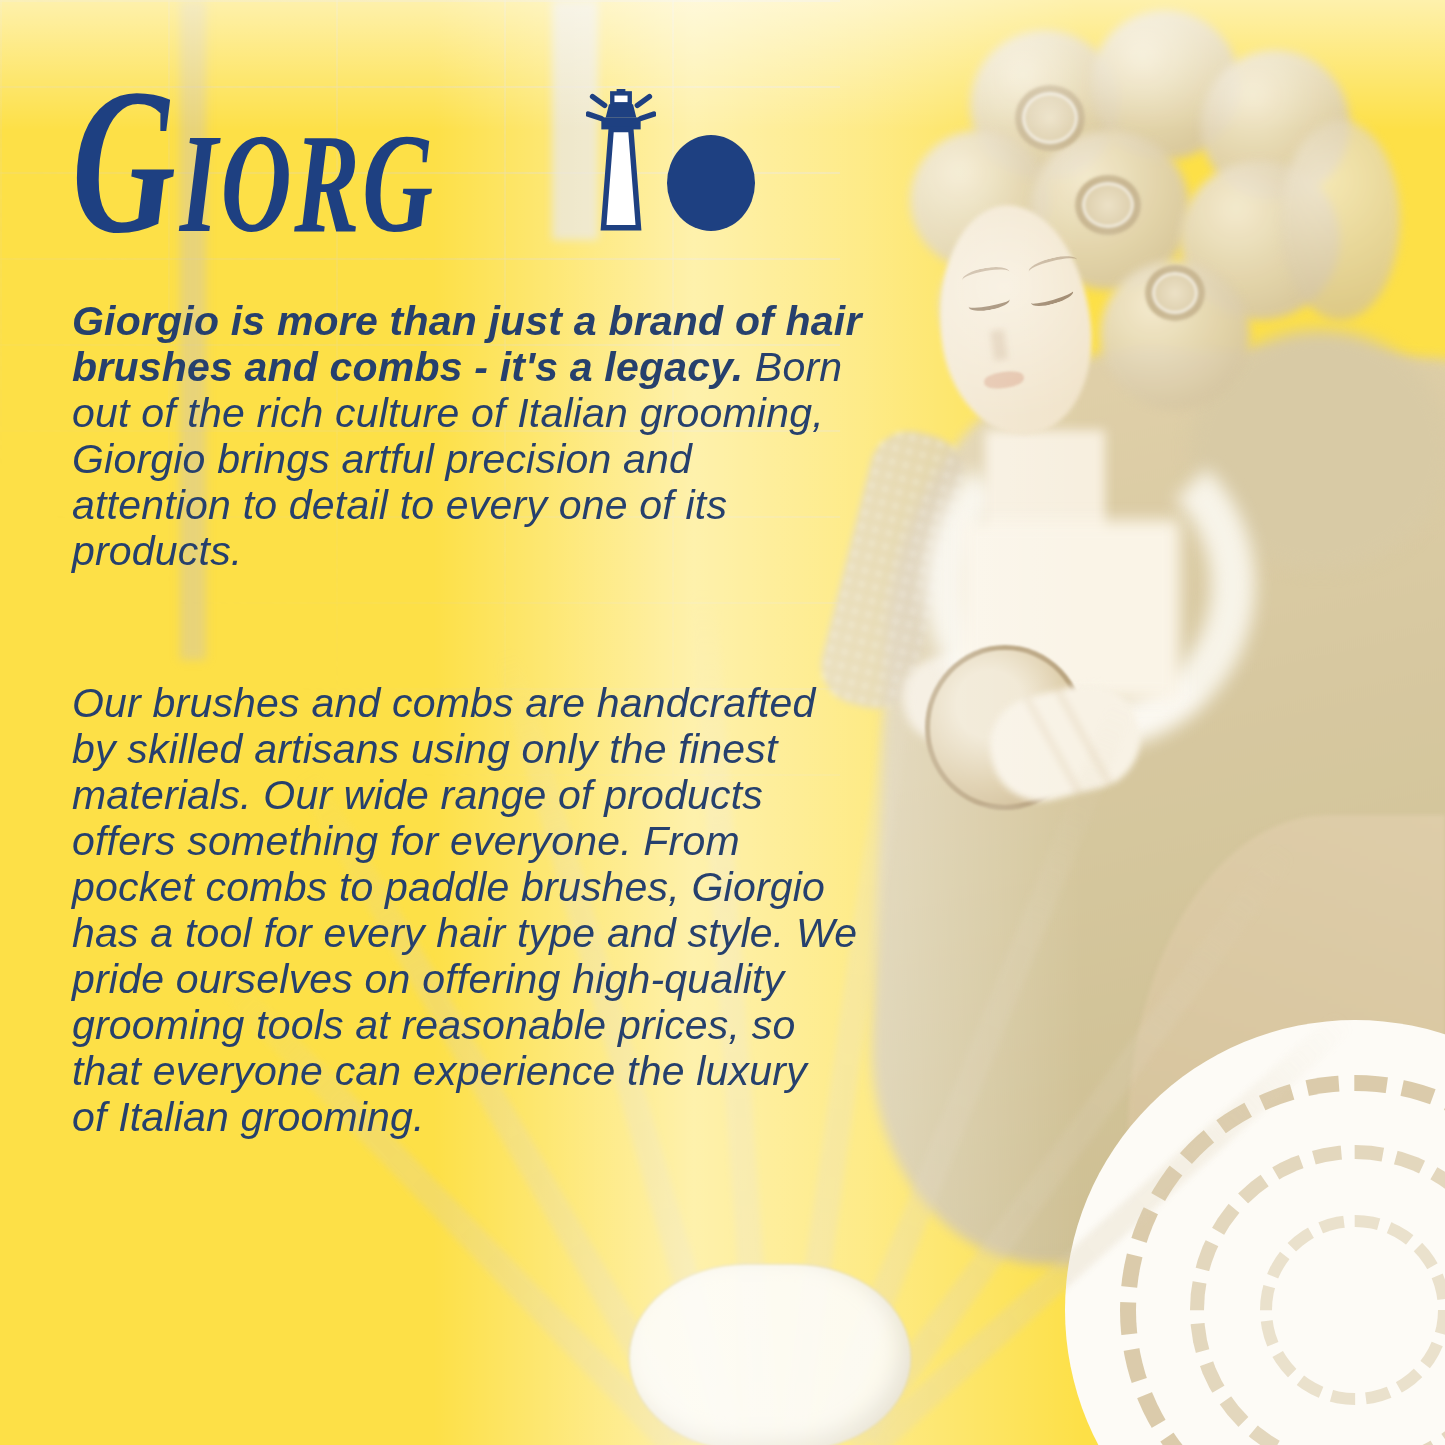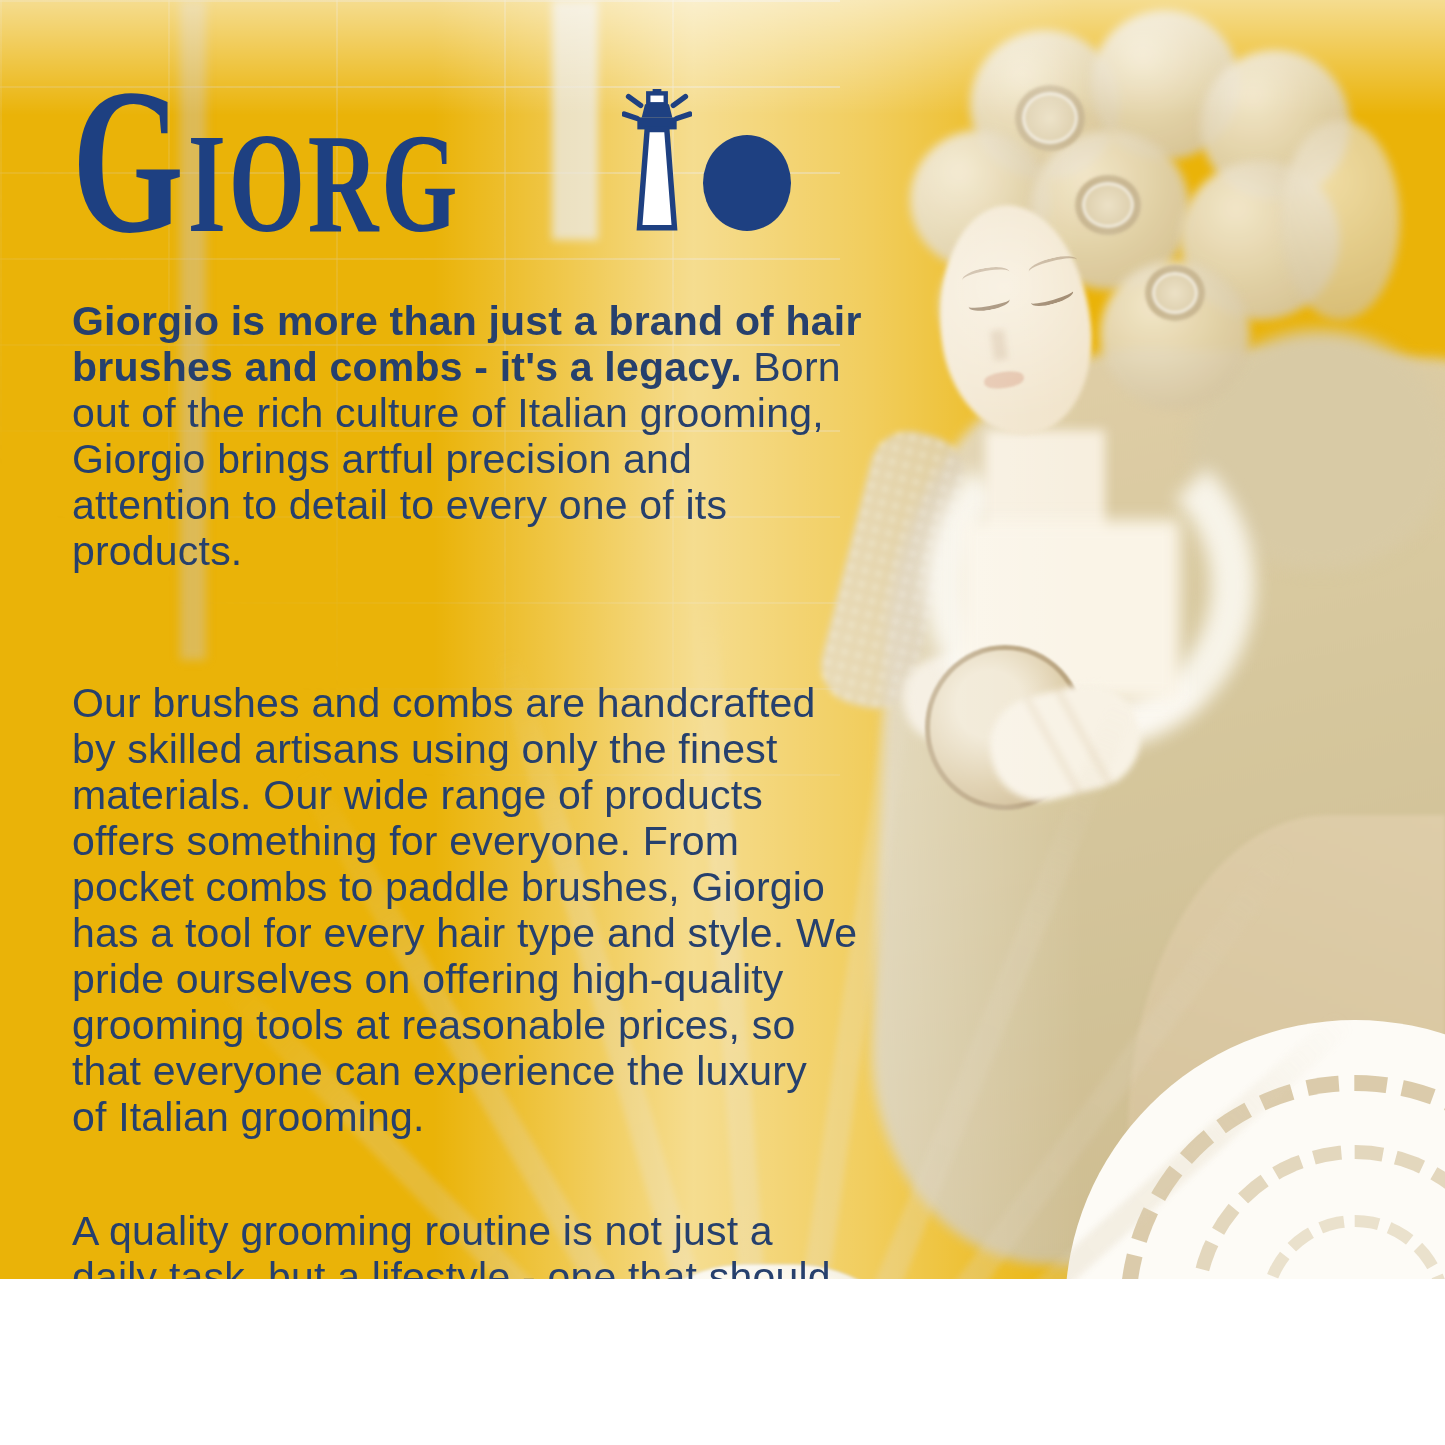--- a/index.html
+++ b/index.html
@@ -1,21 +1,22 @@
 <!DOCTYPE html>
 <html><head>
 <meta charset="utf-8">
 <title>GIORGIO</title>
 <style>
   * { margin:0; padding:0; box-sizing:border-box; }
   html,body { background:#ffffff; }
   .canvas {
-    position:relative; width:1445px; height:1279px;
-    overflow:hidden; background:#eab308;
+    position:relative; width:1445px; height:1445px;
+    overflow:hidden; background:#fde047;
     font-family:"Liberation Sans", sans-serif;
+    font-style:italic;
   }
 
   
   .bricks {
     position:absolute; left:0; top:0; width:840px; height:780px;
     background-image:
       repeating-linear-gradient(180deg, rgba(222,214,202,.55) 0 2px, rgba(0,0,0,0) 2px 86px),
       repeating-linear-gradient(90deg, rgba(224,217,206,.40) 0 2px, rgba(0,0,0,0) 2px 168px);
     -webkit-mask-image:linear-gradient(215deg, rgba(0,0,0,.9), rgba(0,0,0,0) 78%);
     mask-image:linear-gradient(215deg, rgba(0,0,0,.9), rgba(0,0,0,0) 78%);
@@ -246,19 +247,16 @@
       <p class="p2">Our brushes and combs are handcrafted
 by skilled artisans using only the finest
 materials. Our wide range of products
 offers something for everyone. From
 pocket combs to paddle brushes, Giorgio
 has a tool for every hair type and style. We
 pride ourselves on offering high-quality
 grooming tools at reasonable prices, so
 that everyone can experience the luxury
 of Italian grooming.</p>
-      <p class="p3">A quality grooming routine is not just a
-daily task, but a lifestyle - one that should
-be elevated and enjoyable.</p>
     </div>
   </div>
 
 </div>
 
 </body></html>

